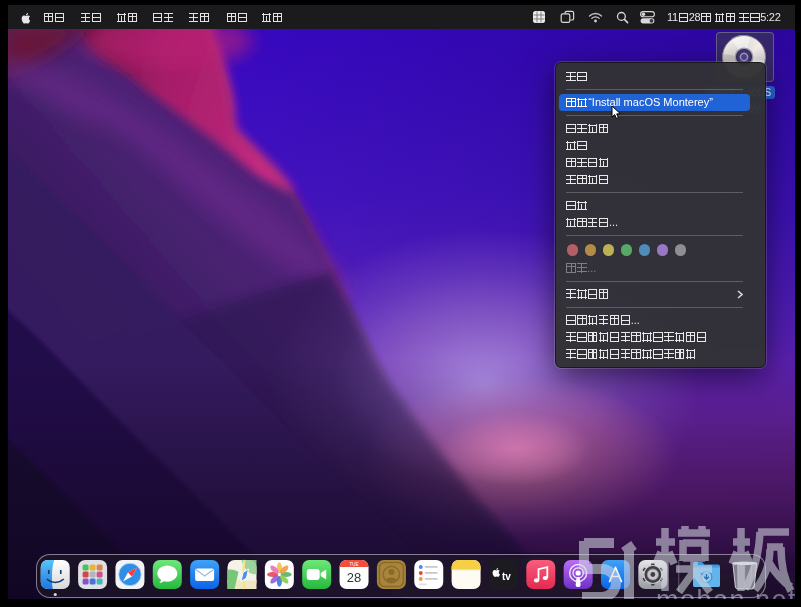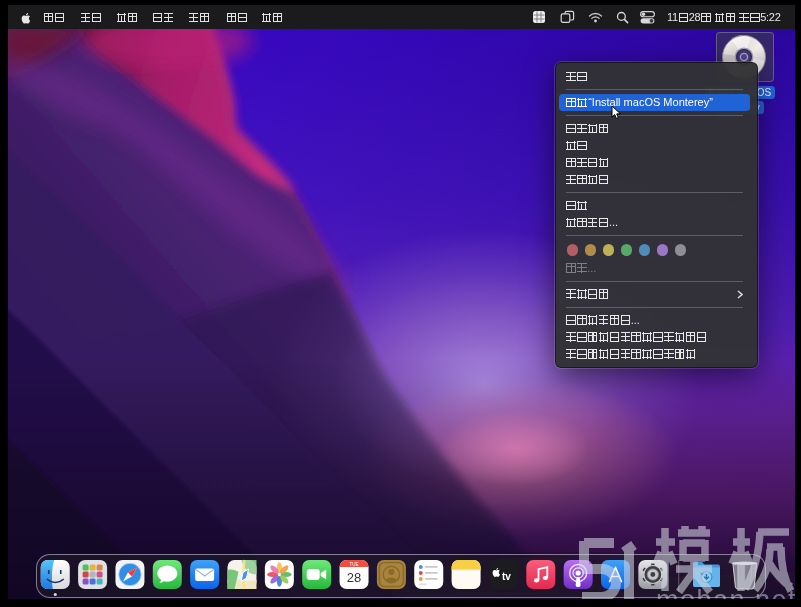--- a/index.html
+++ b/index.html
@@ -20,21 +20,21 @@
  linear-gradient(var(--c),var(--c)) 0 100%/100% 1.1px no-repeat,
  linear-gradient(var(--c),var(--c)) 4.2px 0/1.1px 100% no-repeat;}
 .k.d{background:linear-gradient(var(--c),var(--c)) 0 1px/100% 1.1px no-repeat,
  linear-gradient(var(--c),var(--c)) 0 100%/100% 1.1px no-repeat,
  linear-gradient(var(--c),var(--c)) 1px 0/1.1px 100% no-repeat,
  linear-gradient(var(--c),var(--c)) 7.8px 0/1.1px 100% no-repeat,
  linear-gradient(var(--c),var(--c)) 4.2px 3px/1.1px 7px no-repeat;}
 
 #cmenu{position:absolute;left:546.5px;top:57px;width:197px;background:rgba(50,50,53,.97);
  border-radius:6px;border:1px solid rgba(0,0,0,.5);outline:1px solid rgba(255,255,255,.14);
- box-shadow:0 8px 30px rgba(0,0,0,.55);color:#e8e8e8;font-size:11px;padding:5px 4px 4px 0;}
+ box-shadow:0 8px 30px rgba(0,0,0,.55);color:#e8e8e8;font-size:11px;padding:5px 12px 4px 0;}
 .row{height:17px;line-height:17px;padding-left:10px;white-space:nowrap;}
 .row .k{--c:#e8e8e8;}
 .sep{height:1px;background:rgba(255,255,255,.22);margin:4px 10px;}
 .hl{background:#2063d6;margin:0 3px;border-radius:4px;padding-left:7px;color:#fff;}
 .hl .k{--c:#fff;}
 .gray{color:#7f7f83;}
 .gray .k{--c:#7f7f83;}
 .dotrow{height:19.5px;display:flex;align-items:center;padding-left:11px;}
 .dot{width:11.5px;height:11.5px;border-radius:50%;margin-right:6.5px;}
 

